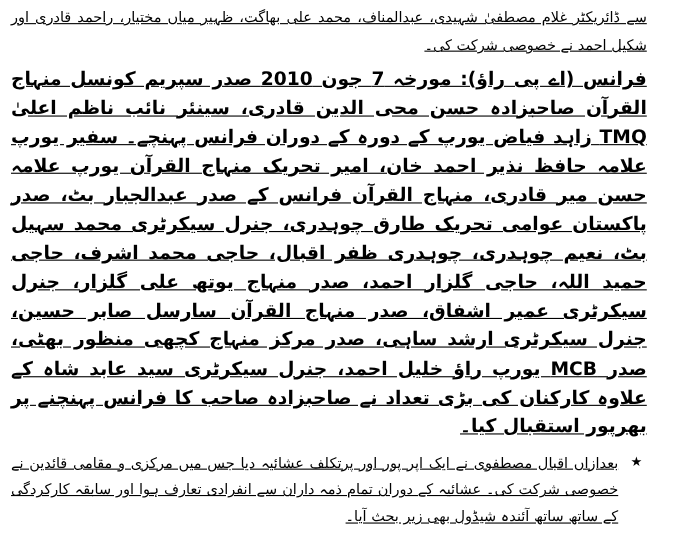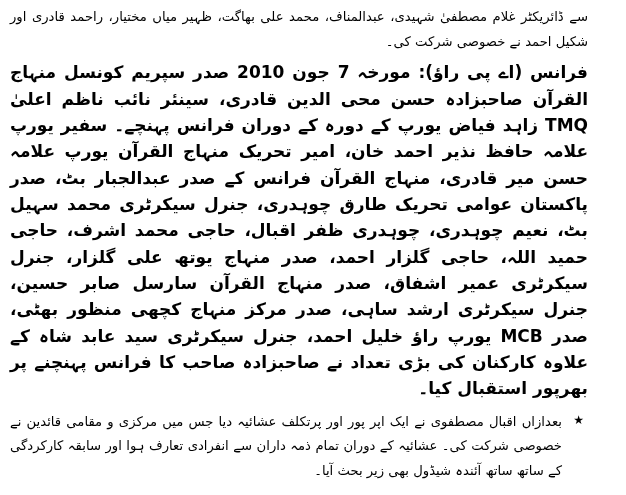--- a/index.html
+++ b/index.html
@@ -15,20 +15,21 @@
     overflow: hidden;
   }
   .page {
     position: relative;
     width: 598px;
     height: 495px;
     box-sizing: border-box;
     padding: 4px 10px 0 10px;
     direction: rtl;
     text-align: right;
+    text-decoration: underline;
   }
   .para {
     direction: rtl;
     text-align: justify;
     text-align-last: right;
     font-size: 13.2px;
     line-height: 1.92;
     margin: 0 0 1px 0;
     unicode-bidi: isolate;
   }

